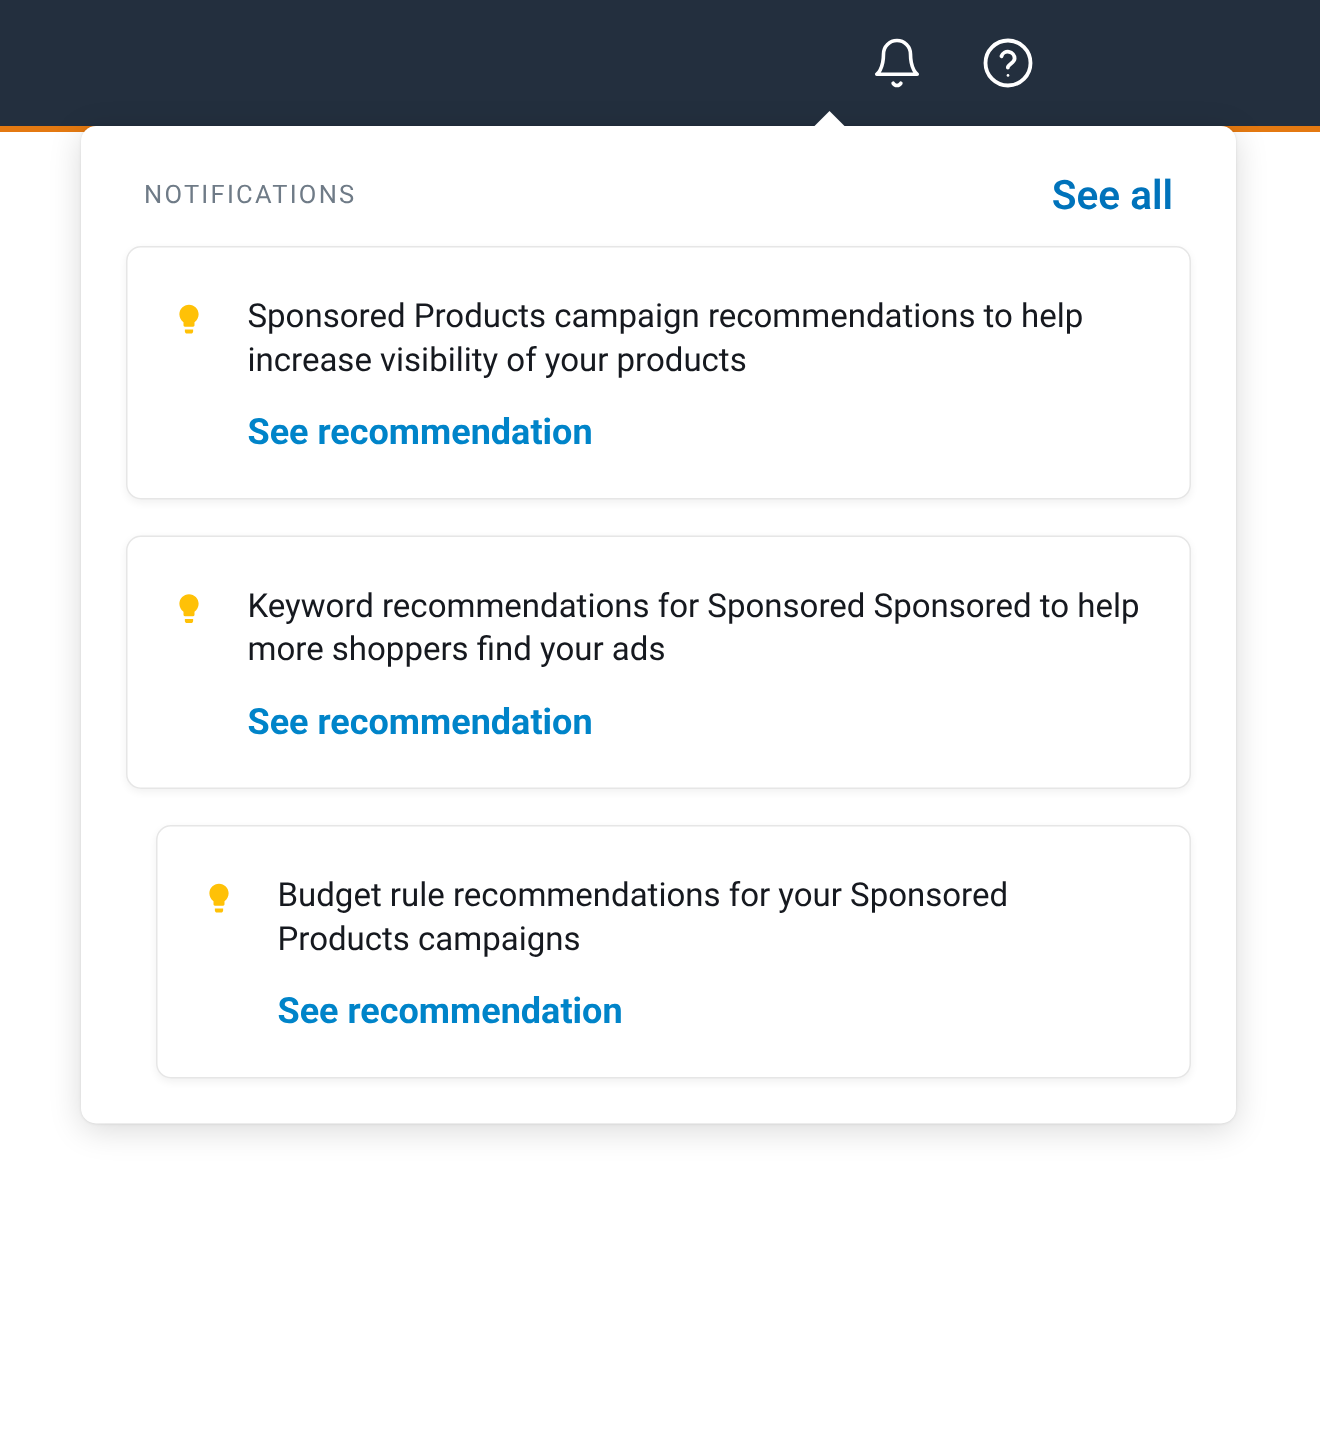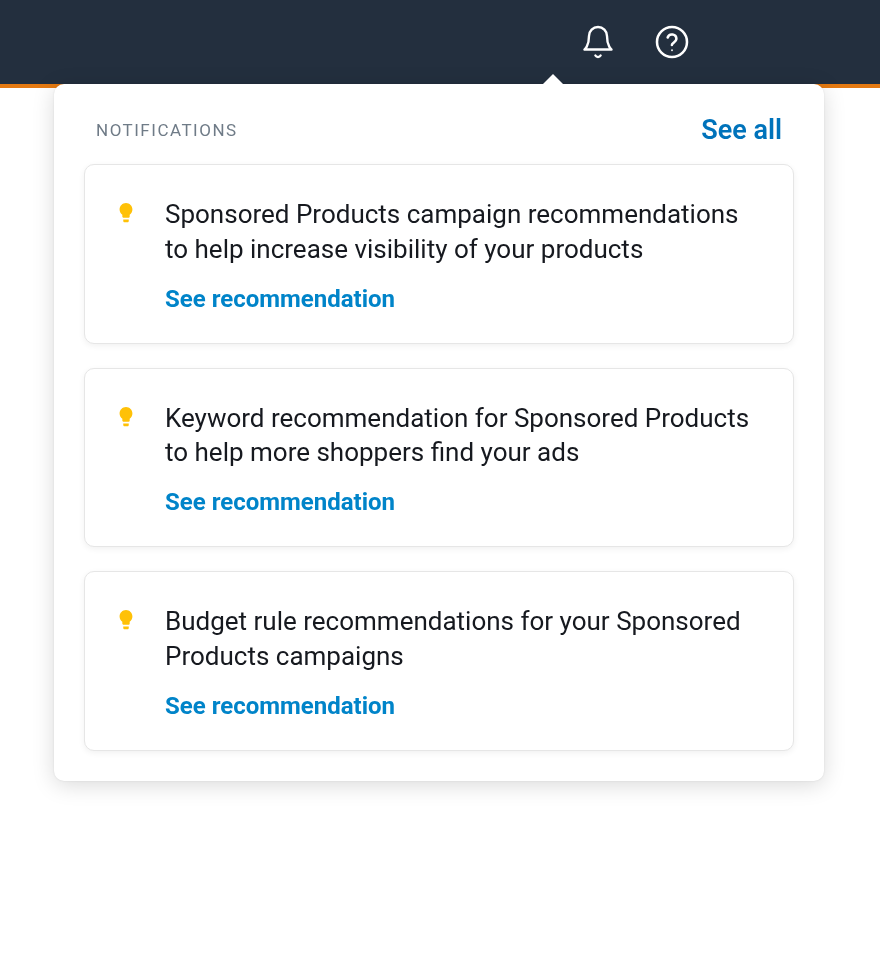--- a/index.html
+++ b/index.html
@@ -89,37 +89,38 @@
       border-radius: 10px;
       box-shadow: 0 2px 6px rgba(0,0,0,0.06);
       padding: 32px 30px 30px 30px;
       margin-bottom: 24px;
       display: flex;
       align-items: flex-start;
       gap: 28px;
     }
     .card:last-child {
       margin-bottom: 0;
+      margin-left: 20px;
     }
     .card-icon {
       flex-shrink: 0;
       width: 22px;
       height: 28px;
       margin-top: 4px;
       color: #ffc107;
     }
     .card-icon svg {
       width: 22px;
       height: 28px;
     }
     .card-body {
       flex: 1;
     }
     .card-title {
-      font-size: 26px;
+      font-size: 22px;
       line-height: 1.34;
       color: #16191f;
       font-weight: 400;
       margin-bottom: 18px;
     }
     .card-action {
       font-size: 24px;
       color: #0084c9;
       font-weight: 700;
       cursor: pointer;
@@ -167,21 +168,21 @@
   </div>
 
   <div class="card">
     <div class="card-icon">
       <svg viewBox="0 0 24 30" fill="currentColor">
         <path d="M12 2C8.13 2 5 5.13 5 9c0 2.38 1.19 4.47 3 5.74V17c0 0.55 0.45 1 1 1h6c0.55 0 1-0.45 1-1v-2.26c1.81-1.27 3-3.36 3-5.74 0-3.87-3.13-7-7-7z"></path>
         <path d="M9 20h6v1.5c0 0.83-0.67 1.5-1.5 1.5h-3c-0.83 0-1.5-0.67-1.5-1.5V20z"></path>
       </svg>
     </div>
     <div class="card-body">
-      <div class="card-title">Keyword recommendation for Sponsored Products to help more shoppers find your ads</div>
+      <div class="card-title">Keyword recommendations for Sponsored Sponsored to help more shoppers find your ads</div>
       <div class="card-action">See recommendation</div>
     </div>
   </div>
 
   <div class="card">
     <div class="card-icon">
       <svg viewBox="0 0 24 30" fill="currentColor">
         <path d="M12 2C8.13 2 5 5.13 5 9c0 2.38 1.19 4.47 3 5.74V17c0 0.55 0.45 1 1 1h6c0.55 0 1-0.45 1-1v-2.26c1.81-1.27 3-3.36 3-5.74 0-3.87-3.13-7-7-7z"></path>
         <path d="M9 20h6v1.5c0 0.83-0.67 1.5-1.5 1.5h-3c-0.83 0-1.5-0.67-1.5-1.5V20z"></path>
       </svg>

